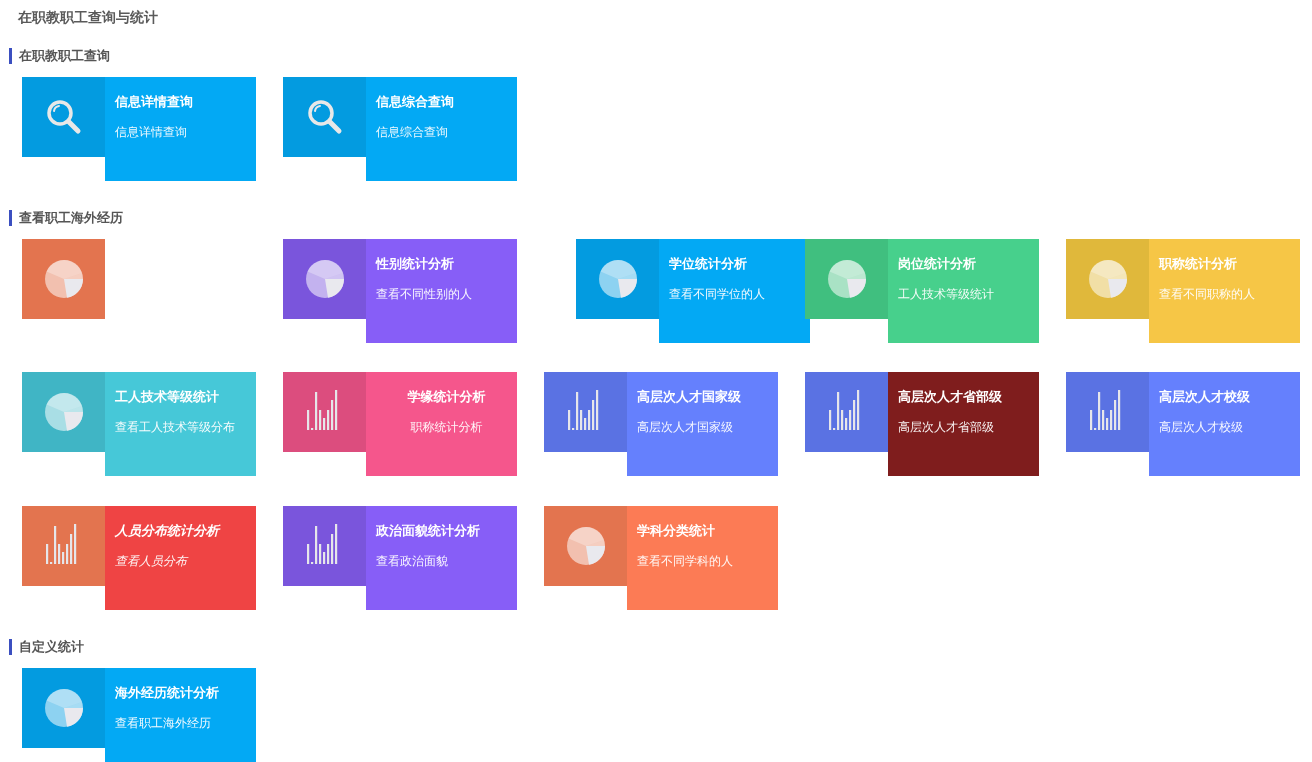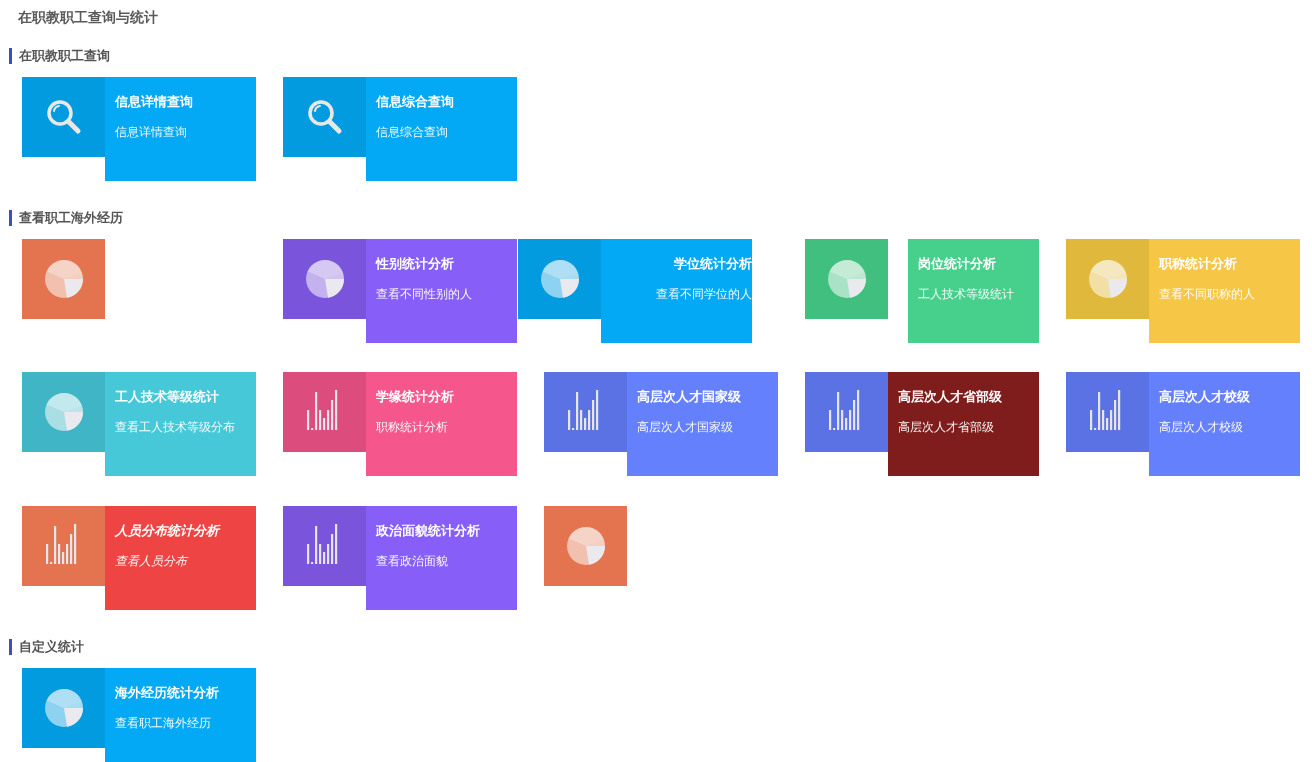--- a/index.html
+++ b/index.html
@@ -68,35 +68,35 @@
           <path d="M20 20 L2.5 12.5 A19 19 0 0 1 38 14 Z" fill="rgba(255,255,255,0.3)"></path>
           <path d="M20 20 L38 14 A19 19 0 0 1 39 20 Z" fill="rgba(255,255,255,0.22)"></path>
           <path d="M20 20 L39 20 A19 19 0 0 1 23 38.8 Z" fill="#e9e9ee"></path>
         </svg>
       </div>
       <div class="text-box" style="background: rgb(135, 94, 247);">
         <div class="t1">性别统计分析</div>
         <div class="t2">查看不同性别的人</div>
       </div>
     </div>
-    <div class="card" style="left: 518px; top: 239px; text-align: right;">
+    <div class="card" style="left: 576px; top: 239px;">
       <div class="icon-box" style="background: rgb(3, 155, 224);">
         <svg width="40" height="40" viewBox="0 0 40 40">
           <circle cx="20" cy="20" r="19" fill="rgba(255,255,255,0.55)"></circle>
           <path d="M20 20 L2.5 12.5 A19 19 0 0 1 38 14 Z" fill="rgba(255,255,255,0.3)"></path>
           <path d="M20 20 L38 14 A19 19 0 0 1 39 20 Z" fill="rgba(255,255,255,0.22)"></path>
           <path d="M20 20 L39 20 A19 19 0 0 1 23 38.8 Z" fill="#e9e9ee"></path>
         </svg>
       </div>
       <div class="text-box" style="background: rgb(3, 169, 244);">
         <div class="t1">学位统计分析</div>
         <div class="t2">查看不同学位的人</div>
       </div>
     </div>
-    <div class="card" style="left: 805px; top: 239px; gap: 20px;">
+    <div class="card" style="left: 805px; top: 239px;">
       <div class="icon-box" style="background: rgb(64, 191, 127);">
         <svg width="40" height="40" viewBox="0 0 40 40">
           <circle cx="20" cy="20" r="19" fill="rgba(255,255,255,0.55)"></circle>
           <path d="M20 20 L2.5 12.5 A19 19 0 0 1 38 14 Z" fill="rgba(255,255,255,0.3)"></path>
           <path d="M20 20 L38 14 A19 19 0 0 1 39 20 Z" fill="rgba(255,255,255,0.22)"></path>
           <path d="M20 20 L39 20 A19 19 0 0 1 23 38.8 Z" fill="#e9e9ee"></path>
         </svg>
       </div>
       <div class="text-box" style="background: rgb(71, 208, 140);">
         <div class="t1">岗位统计分析</div>
@@ -139,21 +139,21 @@
             <rect x="6" y="38" width="2.2" height="2"></rect>
             <rect x="10" y="2" width="2.2" height="38"></rect>
             <rect x="14" y="20" width="2.2" height="20"></rect>
             <rect x="18" y="28" width="2.2" height="12"></rect>
             <rect x="22" y="20" width="2.2" height="20"></rect>
             <rect x="26" y="10" width="2.2" height="30"></rect>
             <rect x="30" y="0" width="2.2" height="40"></rect>
           </g>
         </svg>
       </div>
-      <div class="text-box" style="background: rgb(245, 86, 140);">
+      <div class="text-box" style="background: rgb(245, 86, 140); text-align: center;">
         <div class="t1">学缘统计分析</div>
         <div class="t2">职称统计分析</div>
       </div>
     </div>
     <div class="card" style="left: 544px; top: 372px;">
       <div class="icon-box" style="background: rgb(90, 114, 227);">
         <svg width="40" height="44" viewBox="0 0 40 44">
           <g fill="#e6e6ea">
             <rect x="2" y="20" width="2.2" height="20"></rect>
             <rect x="6" y="38" width="2.2" height="2"></rect>
@@ -253,20 +253,24 @@
     </div>
     <div class="card" style="left: 544px; top: 506px;">
       <div class="icon-box" style="background: rgb(227, 116, 79);">
         <svg width="40" height="40" viewBox="0 0 40 40">
           <circle cx="20" cy="20" r="19" fill="rgba(255,255,255,0.55)"></circle>
           <path d="M20 20 L2.5 12.5 A19 19 0 0 1 38 14 Z" fill="rgba(255,255,255,0.3)"></path>
           <path d="M20 20 L38 14 A19 19 0 0 1 39 20 Z" fill="rgba(255,255,255,0.22)"></path>
           <path d="M20 20 L39 20 A19 19 0 0 1 23 38.8 Z" fill="#e9e9ee"></path>
         </svg>
       </div>
+      <div class="text-box" style="background: rgb(252, 123, 85);">
+        <div class="t1">学科分类统计</div>
+        <div class="t2">查看不同学科的人</div>
+      </div>
     </div>
     <div class="card" style="left: 22px; top: 668px;">
       <div class="icon-box" style="background: rgb(3, 155, 224);">
         <svg width="40" height="40" viewBox="0 0 40 40">
           <circle cx="20" cy="20" r="19" fill="rgba(255,255,255,0.55)"></circle>
           <path d="M20 20 L2.5 12.5 A19 19 0 0 1 38 14 Z" fill="rgba(255,255,255,0.3)"></path>
           <path d="M20 20 L38 14 A19 19 0 0 1 39 20 Z" fill="rgba(255,255,255,0.22)"></path>
           <path d="M20 20 L39 20 A19 19 0 0 1 23 38.8 Z" fill="#e9e9ee"></path>
         </svg>
       </div>

